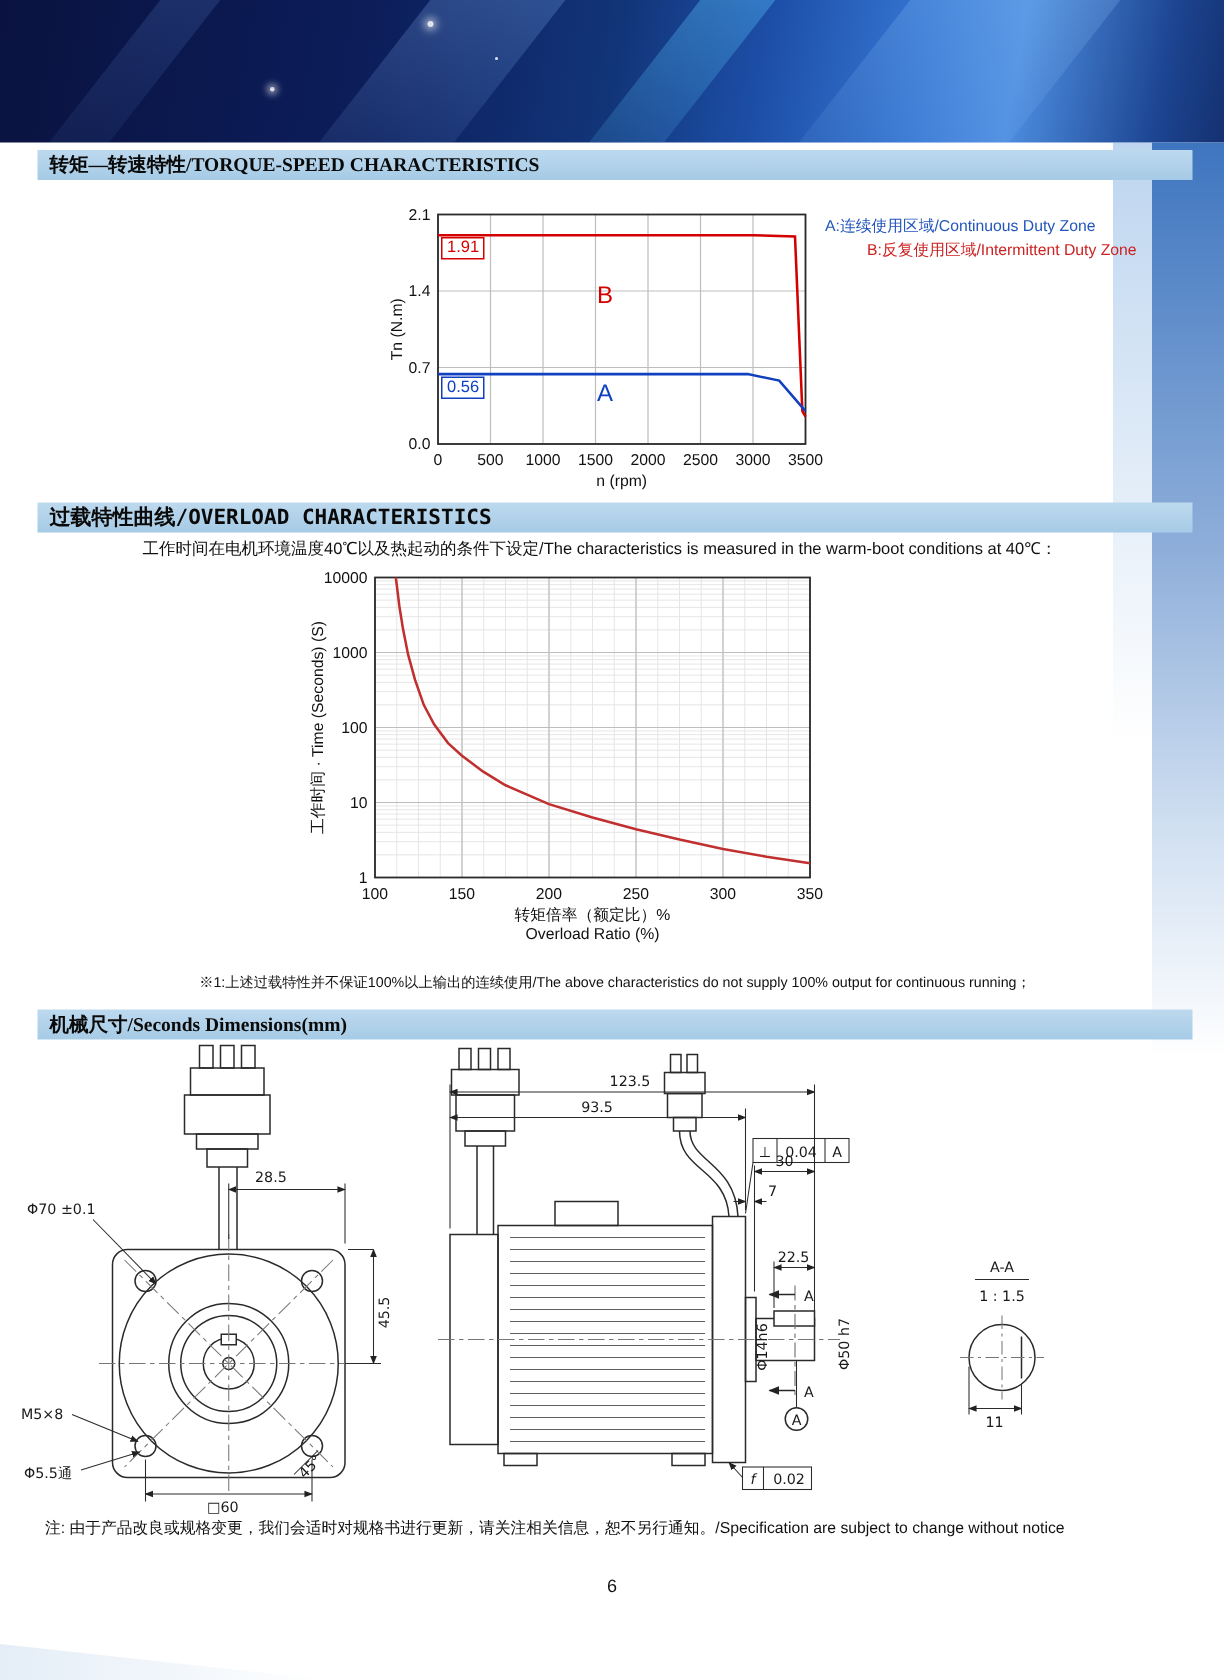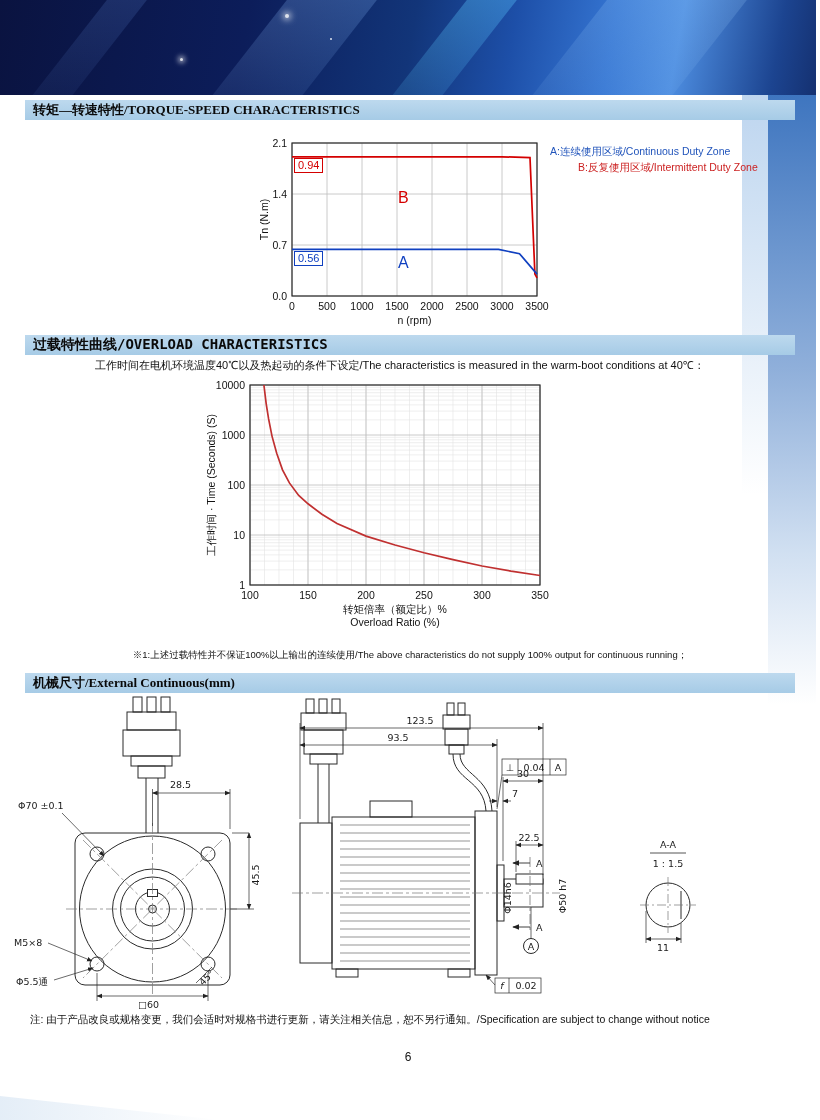--- a/index.html
+++ b/index.html
@@ -109,21 +109,21 @@
         <line x1="62" y1="61.0" x2="307" y2="61.0" stroke="#bdbdbd" stroke-width="0.8"></line>
         <text x="57" y="64.5" text-anchor="end" font-size="10.5" fill="#111">1.4</text>
         <line x1="62" y1="10.0" x2="307" y2="10.0" stroke="#bdbdbd" stroke-width="0.8"></line>
         <text x="57" y="13.5" text-anchor="end" font-size="10.5" fill="#111">2.1</text>
         <rect x="62" y="10" width="245" height="153" fill="none" stroke="#2a2a2a" stroke-width="1.2"></rect>
         <polyline points="62.0,23.8 272.0,23.8 300.0,24.6 304.9,141.1 307.0,144.8" fill="none" stroke="#d40000" stroke-width="1.7"></polyline>
         <polyline points="62.0,116.4 268.5,116.4 289.5,120.7 307.0,141.1" fill="none" stroke="#1040c0" stroke-width="1.7"></polyline>
         <text x="184.5" y="191" text-anchor="middle" font-size="10.5" fill="#111">n (rpm)</text>
         <text x="38" y="86.5" text-anchor="middle" font-size="10.5" fill="#111" transform="rotate(-90 38 86.5)">Tn (N.m)</text>
       </svg>
-    <div class="anno val-b">0.94</div>
+    <div class="anno val-b">1.91</div>
     <div class="anno val-a">0.56</div>
     <div class="zone zone-b">B</div>
     <div class="zone zone-a">A</div>
     <div class="legend">
       <div class="leg-a">A:连续使用区域/Continuous Duty Zone</div>
       <div class="leg-b">B:反复使用区域/Intermittent Duty Zone</div>
     </div>
   </div>
 
   <div class="sec-hd hd2 mono">
@@ -213,21 +213,21 @@
         <polyline points="68.9,7.0 71.2,25.8 73.6,40.9 77.0,58.1 81.7,75.3 87.5,91.9 94.4,104.9 103.7,117.4 113.0,125.8 126.9,136.3 142.0,145.5 171.0,158.1 200.0,167.0 229.0,174.8 258.0,181.7 287.0,188.0 316.0,193.1 345.0,197.5" fill="none" stroke="#c03030" stroke-width="1.7"></polyline>
         <text x="200" y="235" text-anchor="middle" font-size="10.5" fill="#111">转矩倍率（额定比）%</text>
         <text x="200" y="248" text-anchor="middle" font-size="10.5" fill="#111">Overload Ratio  (%)</text>
         <text x="20" y="107" text-anchor="middle" font-size="10.5" fill="#111" transform="rotate(-90 20 107)">工作时间 · Time (Seconds)  (S)</text>
       </svg>
   </div>
 
   <div class="ov-note n1">※1:上述过载特性并不保证100%以上输出的连续使用/The above characteristics do not supply 100% output for continuous running；</div>
 
   <div class="sec-hd hd3 serif">
-    <span>机械尺寸/External Continuous(mm)</span>
+    <span>机械尺寸/Seconds Dimensions(mm)</span>
   </div>
 
   <svg class="drawings" viewBox="0 0 820 320">
     <defs>
       <marker id="ar" viewBox="0 0 10 10" refX="9" refY="5" markerWidth="8" markerHeight="8" orient="auto-start-reverse">
         <path d="M0,1 L10,5 L0,9 z" fill="#222"></path>
       </marker>
     </defs>
 
     <g stroke="#2a2a2a" fill="none" stroke-width="1">

